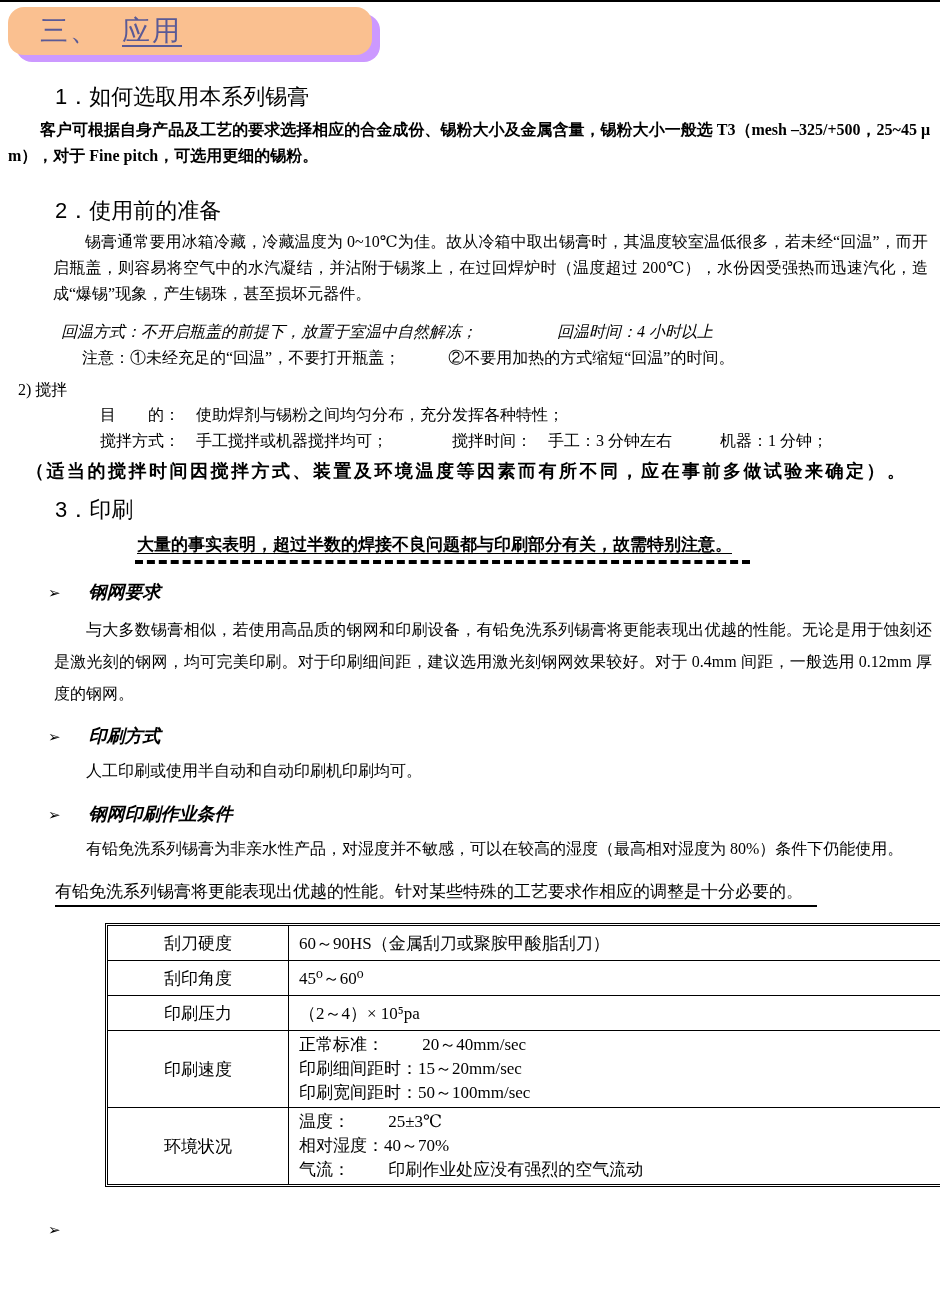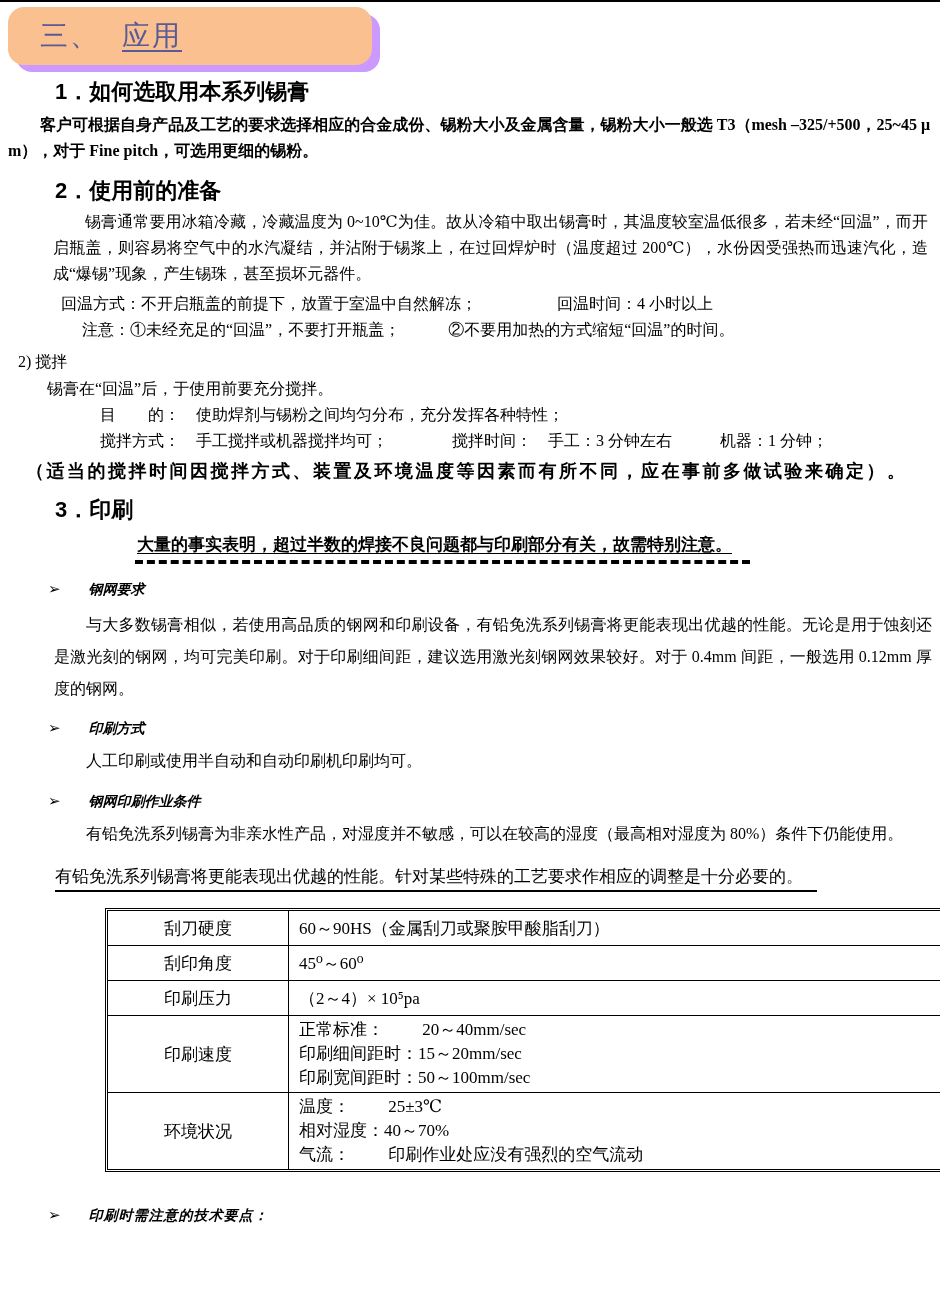--- a/index.html
+++ b/index.html
@@ -1,44 +1,44 @@
 <!DOCTYPE html>
 <html style="--banner-bg: #FAC090; --banner-shadow: #CC99FF; --banner-text: #5A5A96;"><head>
 <meta charset="utf-8">
 <style>
   html,body{margin:0;padding:0;background:#fff;}
   .page{position:relative;width:940px;height:1300px;background:#fff;overflow:hidden;
         font-family:"Liberation Serif","DejaVu Serif",serif;color:#000;font-size:16px;}
   .top-rule{height:2px;background:#000;width:100%;}
   
-  .banner{position:relative;margin:5px 0 0 8px;width:364px;height:58px;border-radius:16px;
+  .banner{position:relative;margin:5px 0 0 8px;width:364px;height:48px;border-radius:16px;
           background:var(--banner-bg);box-shadow:8px 7px 0 0 var(--banner-shadow);
           display:flex;align-items:center;padding-left:32px;box-sizing:border-box;}
   .banner-text{font-size:28px;color:var(--banner-text);letter-spacing:2px;}
   .banner-title{margin-left:22px;text-decoration:underline;text-underline-offset:5px;}
   
-  .h-num{font-family:"Liberation Sans","DejaVu Sans",sans-serif;font-weight:bold;
-         font-size:22px;margin:12px 0 0 55px;line-height:30px;}
+  .h-num{font-family:"Liberation Sans","DejaVu Sans",sans-serif;font-weight:normal;
+         font-size:22px;margin:27px 0 0 55px;line-height:30px;}
   
   .para{margin:5px 10px 0 8px;line-height:26px;text-align:justify;text-indent:2em;font-weight:bold;}
   .list-head{margin:11px 0 0 18px;line-height:24px;}
   .item-body{margin:3px 12px 0 53px;line-height:26px;text-align:justify;text-indent:2em;}
-  .line-method{margin:4px 0 0 61px;line-height:26px;}
+  .line-method{margin:12px 0 0 61px;line-height:26px;font-style:italic;}
   .line-note{margin:0 0 0 82px;line-height:26px;}
   .line-sub{margin:0 0 0 100px;line-height:26px;}
   .intro-line{margin:2px 0 0 47px;line-height:26px;}
   .bold-note{margin:3px 0 0 26px;font-weight:bold;font-size:18px;letter-spacing:2.5px;line-height:28px;}
   
   .notice-wrap{margin:8px 0 0 135px;}
   .notice{display:inline-block;font-weight:bold;font-size:17px;border-bottom:4px dashed #000;
           padding:0 18px 4px 2px;}
   .notice-inner{text-decoration:underline;text-underline-offset:3px;}
   .bullet-row{margin:16px 0 0 48px;display:flex;align-items:baseline;}
   .arrow{font-size:15px;margin-right:28px;}
-  .bullet-title{font-weight:bold;font-style:italic;font-size:14px;
+  .bullet-title{font-weight:bold;font-style:italic;font-size:18px;
                 font-family:Liberation Mono, monospace;}
   .bullet-body{margin:10px 8px 0 54px;line-height:32px;text-align:justify;text-indent:2em;}
   .bullet-body.single{line-height:26px;}
   .table-intro-wrap{margin:18px 0 0 55px;}
   .table-intro{display:inline-block;font-size:17px;border-bottom:2px solid #000;padding:0 14px 2px 0;}
   
   .cond-table-wrap{margin:16px 0 0 105px;width:862px;border:3px double #000;box-sizing:border-box;}
   table.cond{border-collapse:collapse;width:100%;font-size:17px;}
   table.cond td{border:1px solid #000;padding:2px 10px;vertical-align:middle;}
   table.cond tr:first-child td{border-top:none;}
@@ -70,21 +70,20 @@
   <div class="h-num">2．使用前的准备</div>
 
   <div class="item-body">锡膏通常要用冰箱冷藏，冷藏温度为 0~10℃为佳。故从冷箱中取出锡膏时，其温度较室温低很多，若未经“回温”，而开启瓶盖，则容易将空气中的水汽凝结，并沾附于锡浆上，在过回焊炉时（温度超过 200℃），水份因受强热而迅速汽化，造成“爆锡”现象，产生锡珠，甚至损坏元器件。</div>
   <div class="line-method">回温方式：不开启瓶盖的前提下，放置于室温中自然解冻；　　　　　回温时间：4 小时以上</div>
   <div class="line-note">注意：①未经充足的“回温”，不要打开瓶盖；　　　②不要用加热的方式缩短“回温”的时间。</div>
 
   <div class="list-head" style="margin-top:7px;">
     <span>2)</span>
     <span>搅拌</span>
   </div>
-  <div class="intro-line">锡膏在“回温”后，于使用前要充分搅拌。</div>
   <div class="line-sub">目　　的：　使助焊剂与锡粉之间均匀分布，充分发挥各种特性；</div>
   <div class="line-sub">搅拌方式：　手工搅拌或机器搅拌均可；　　　　搅拌时间：　手工：3 分钟左右　　　机器：1 分钟；</div>
   <div class="bold-note">（适当的搅拌时间因搅拌方式、装置及环境温度等因素而有所不同，应在事前多做试验来确定）。</div>
 
   <div class="h-num" style="margin-top:10px;">3．印刷</div>
 
   <div class="notice-wrap">
     <span class="notice"><span class="notice-inner">大量的事实表明，超过半数的焊接不良问题都与印刷部分有关，故需特别注意。</span></span>
   </div>
 
@@ -140,16 +139,15 @@
           <div class="vline">相对湿度：40～70%</div>
           <div class="vline">气流：　　 印刷作业处应没有强烈的空气流动</div>
         </td>
       </tr>
     </tbody>
       </table>
   </div>
 
   <div class="bullet-row" style="margin-top:34px;">
     <span class="arrow">➢</span>
-    <span class="bullet-title b4title">印刷时需注意的技术要点：</span>
   </div>
 
 </div>
 
 </body></html>

